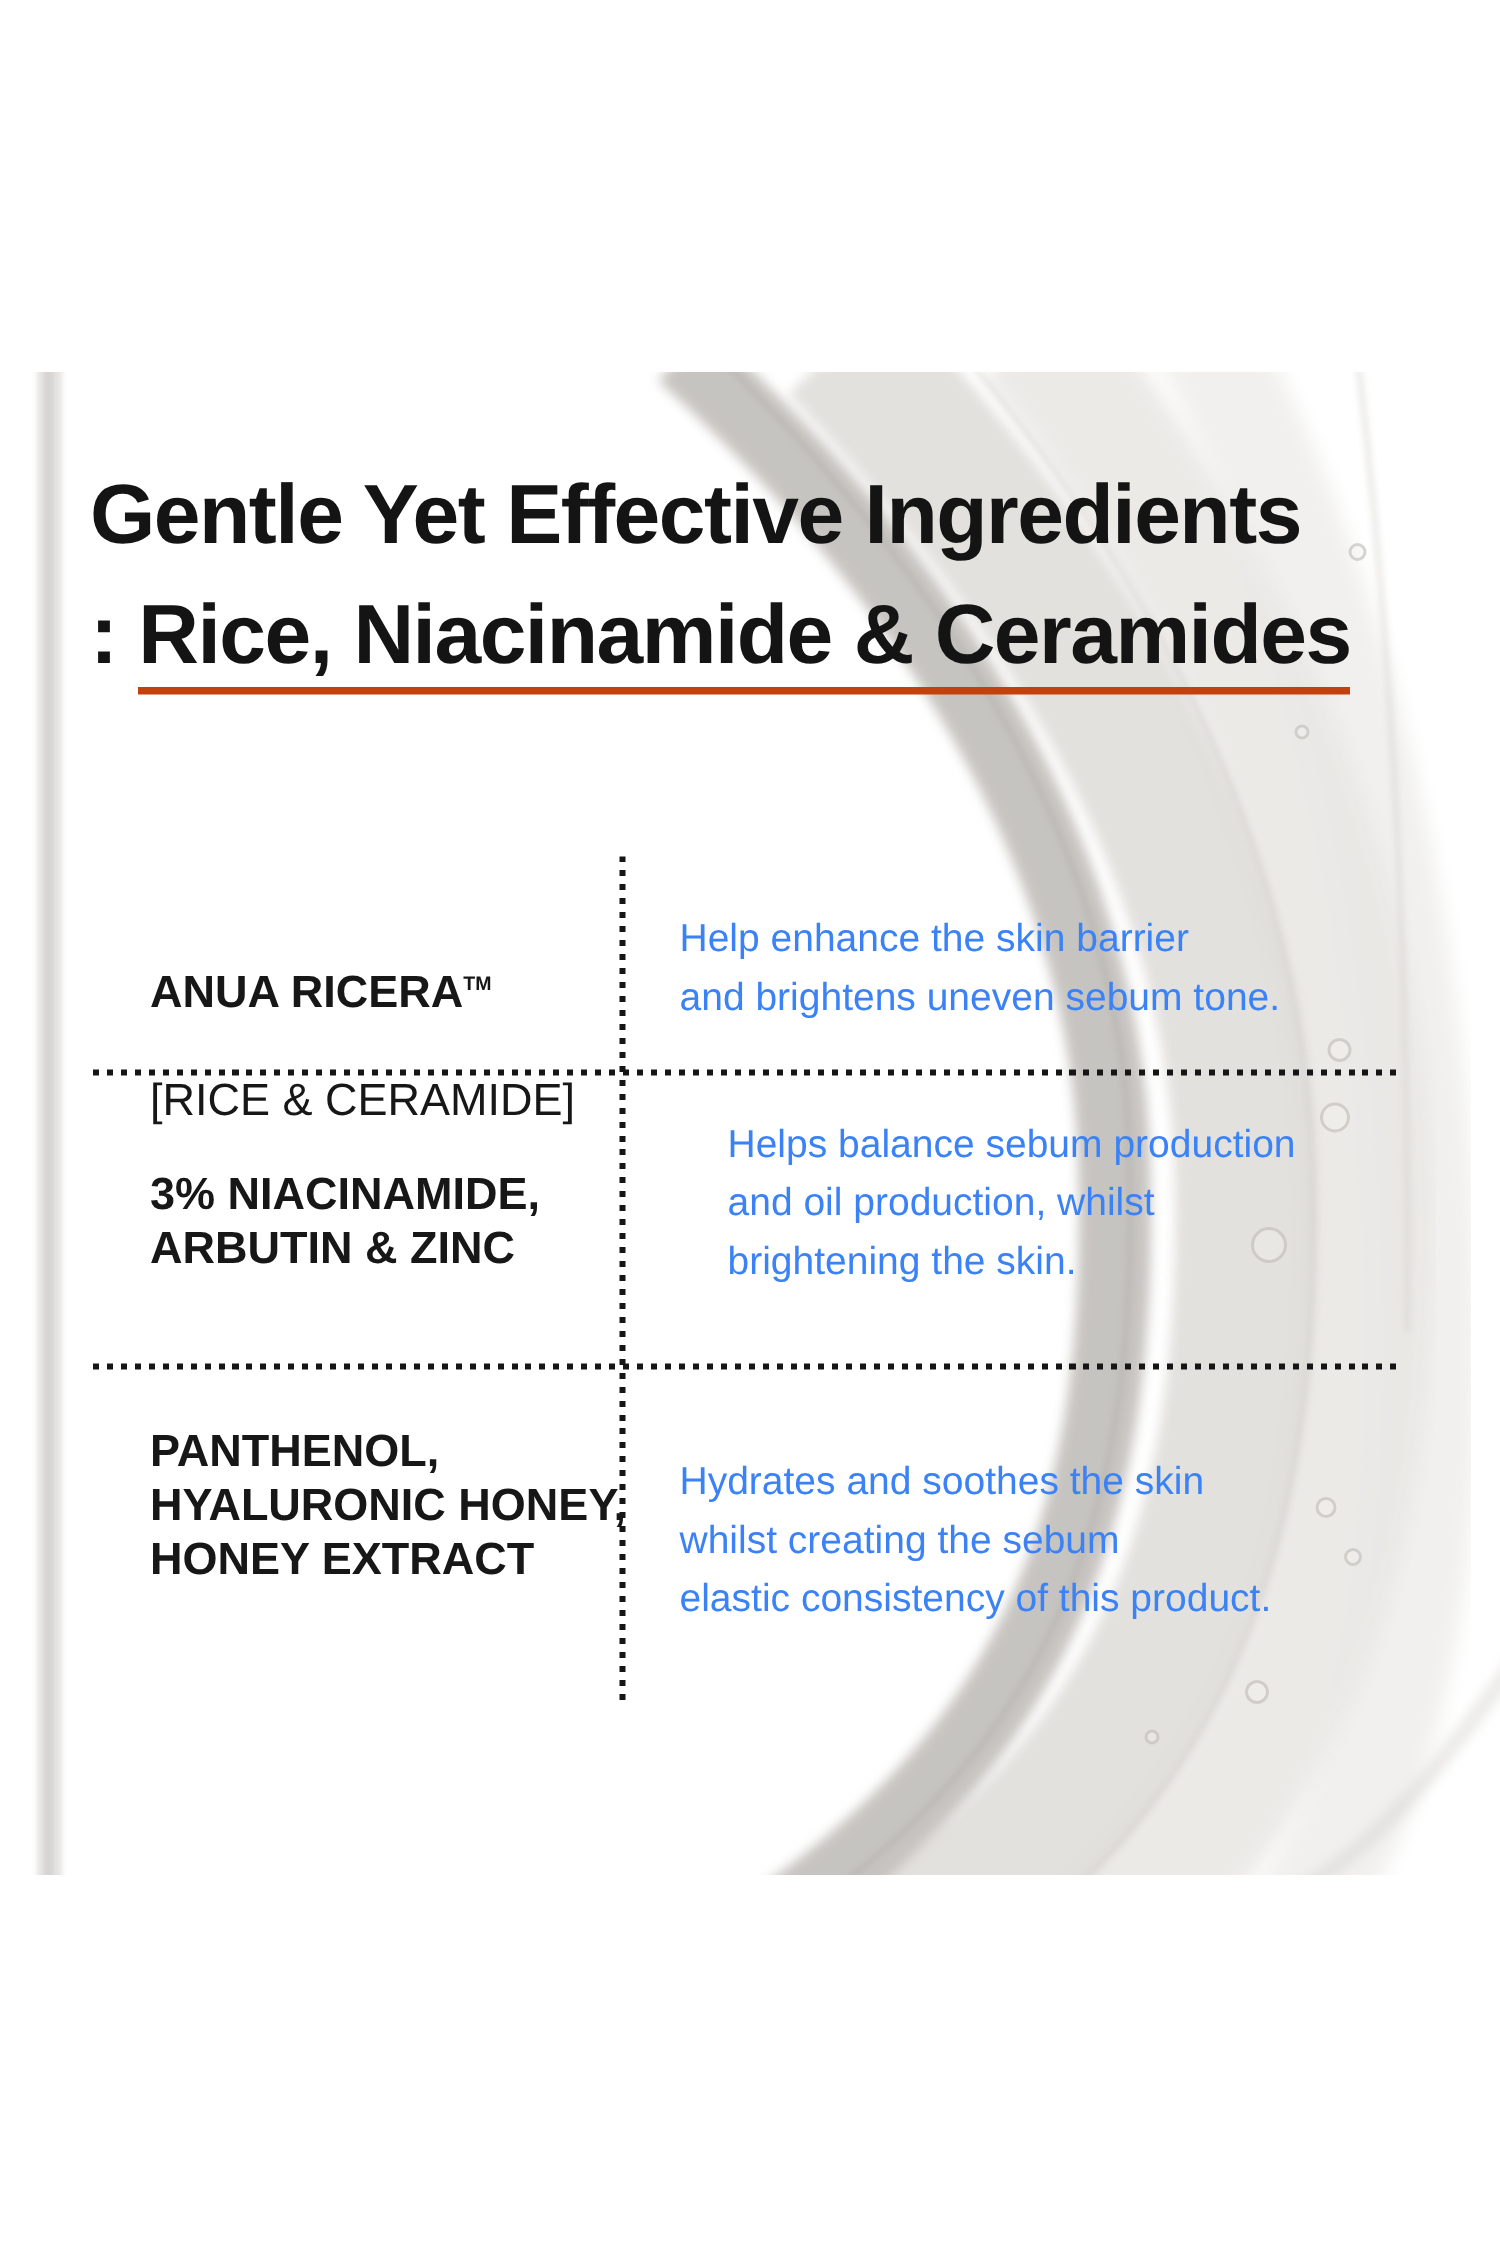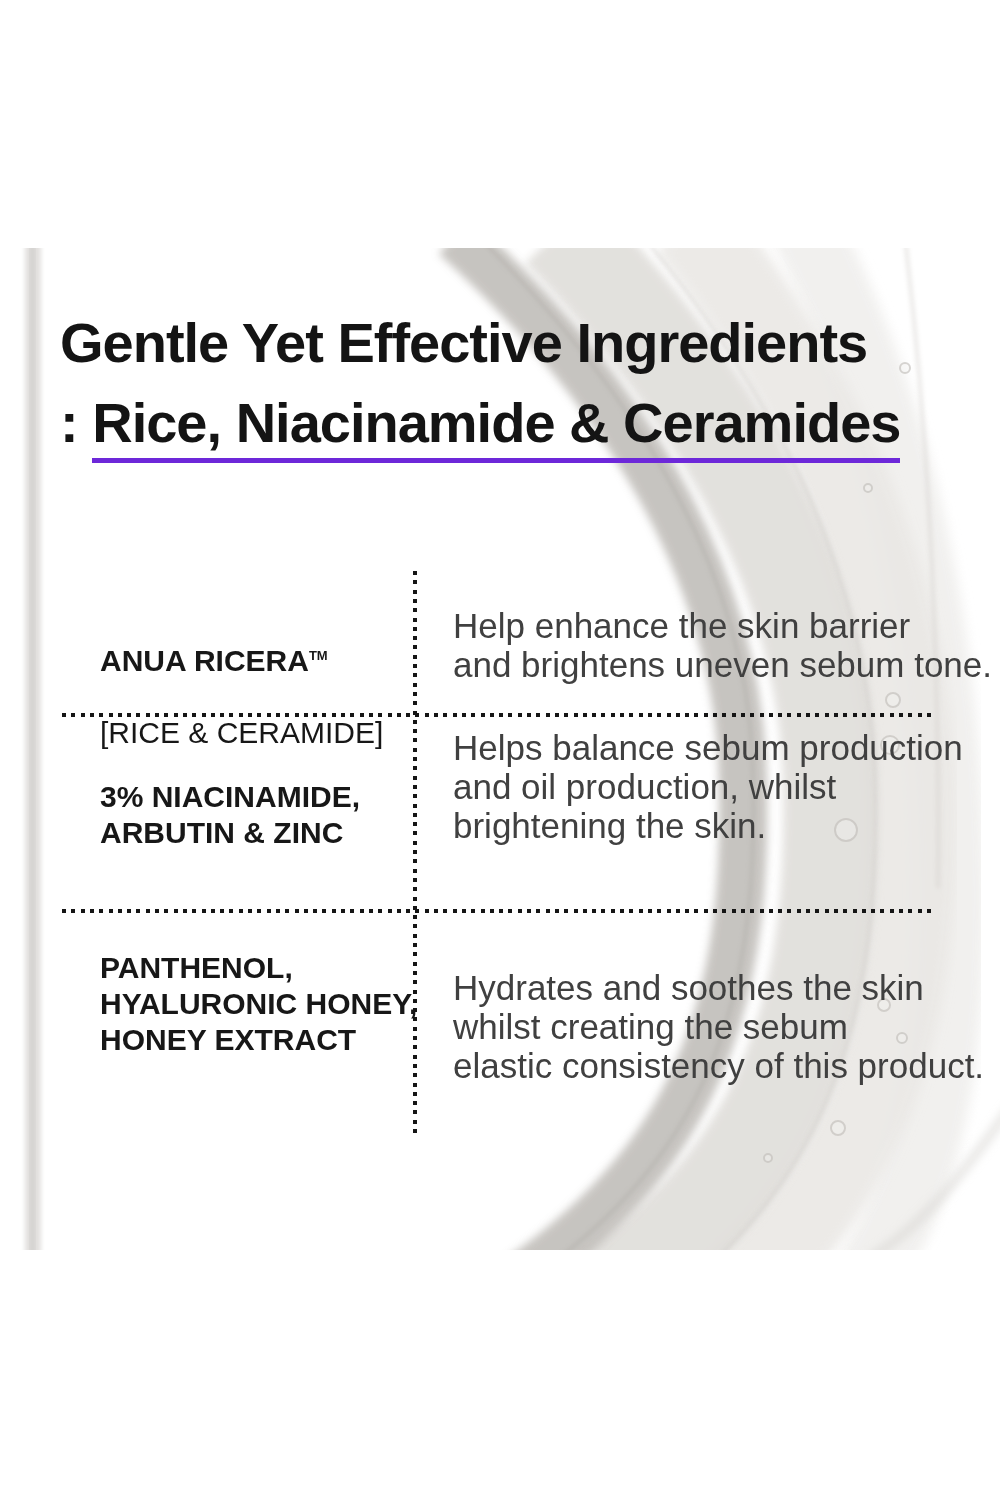--- a/index.html
+++ b/index.html
@@ -18,47 +18,47 @@
     overflow:hidden;
   }
   .photo svg{display:block;}
   
   .title{
     position:absolute;left:60px;top:303px;width:920px;
     font-size:56px;font-weight:bold;letter-spacing:-1px;
     line-height:80px;color:#141414;white-space:nowrap;
   }
   .title .underlined{
-    border-bottom:5px solid #6d28d9;
+    border-bottom:5px solid #c2410c;
     padding-bottom:4px;
   }
   
   .divider-h{
     position:absolute;left:62px;width:872px;height:4px;
     background-image:repeating-linear-gradient(90deg,#151515 0 4px,transparent 4px 9.3px);
   }
   .divider-h.first{top:713px;}
   .divider-h.second{top:909px;}
   .divider-v{
     position:absolute;left:413px;top:571px;width:4px;height:563px;
     background-image:repeating-linear-gradient(180deg,#151515 0 4px,transparent 4px 9.3px);
   }
   
   .cell{position:absolute;}
   .label-cell{left:100px;width:300px;font-weight:bold;font-size:30px;color:#171717;}
   .label-cell .lbl-line{line-height:36px;white-space:nowrap;}
   .label-cell.row1 .lbl-line{line-height:48px;margin-top:24px;}
   .lbl-line.regular{font-weight:normal;font-size:30px;letter-spacing:0;}
   .label-cell sup{font-size:13px;font-weight:bold;vertical-align:super;letter-spacing:0;}
-  .desc-cell{left:453px;width:500px;font-size:35px;color:#404040;}
+  .desc-cell{left:453px;width:500px;font-size:26px;color:#3b82f6;}
   .desc-cell .desc-line{line-height:39px;white-space:nowrap;}
   .r1-label{top:608px;}
   .r1-desc{top:606px;}
   .r2-label{top:779px;}
-  .r2-desc{top:728px;}
+  .r2-desc{top:743px;margin-left:32px;}
   .r3-label{top:950px;}
   .r3-desc{top:968px;}
 </style>
 </head>
 <body>
 
 <div class="page">
 
   <div class="photo">
     <svg width="1000" height="1002" viewBox="0 0 1000 1002">

